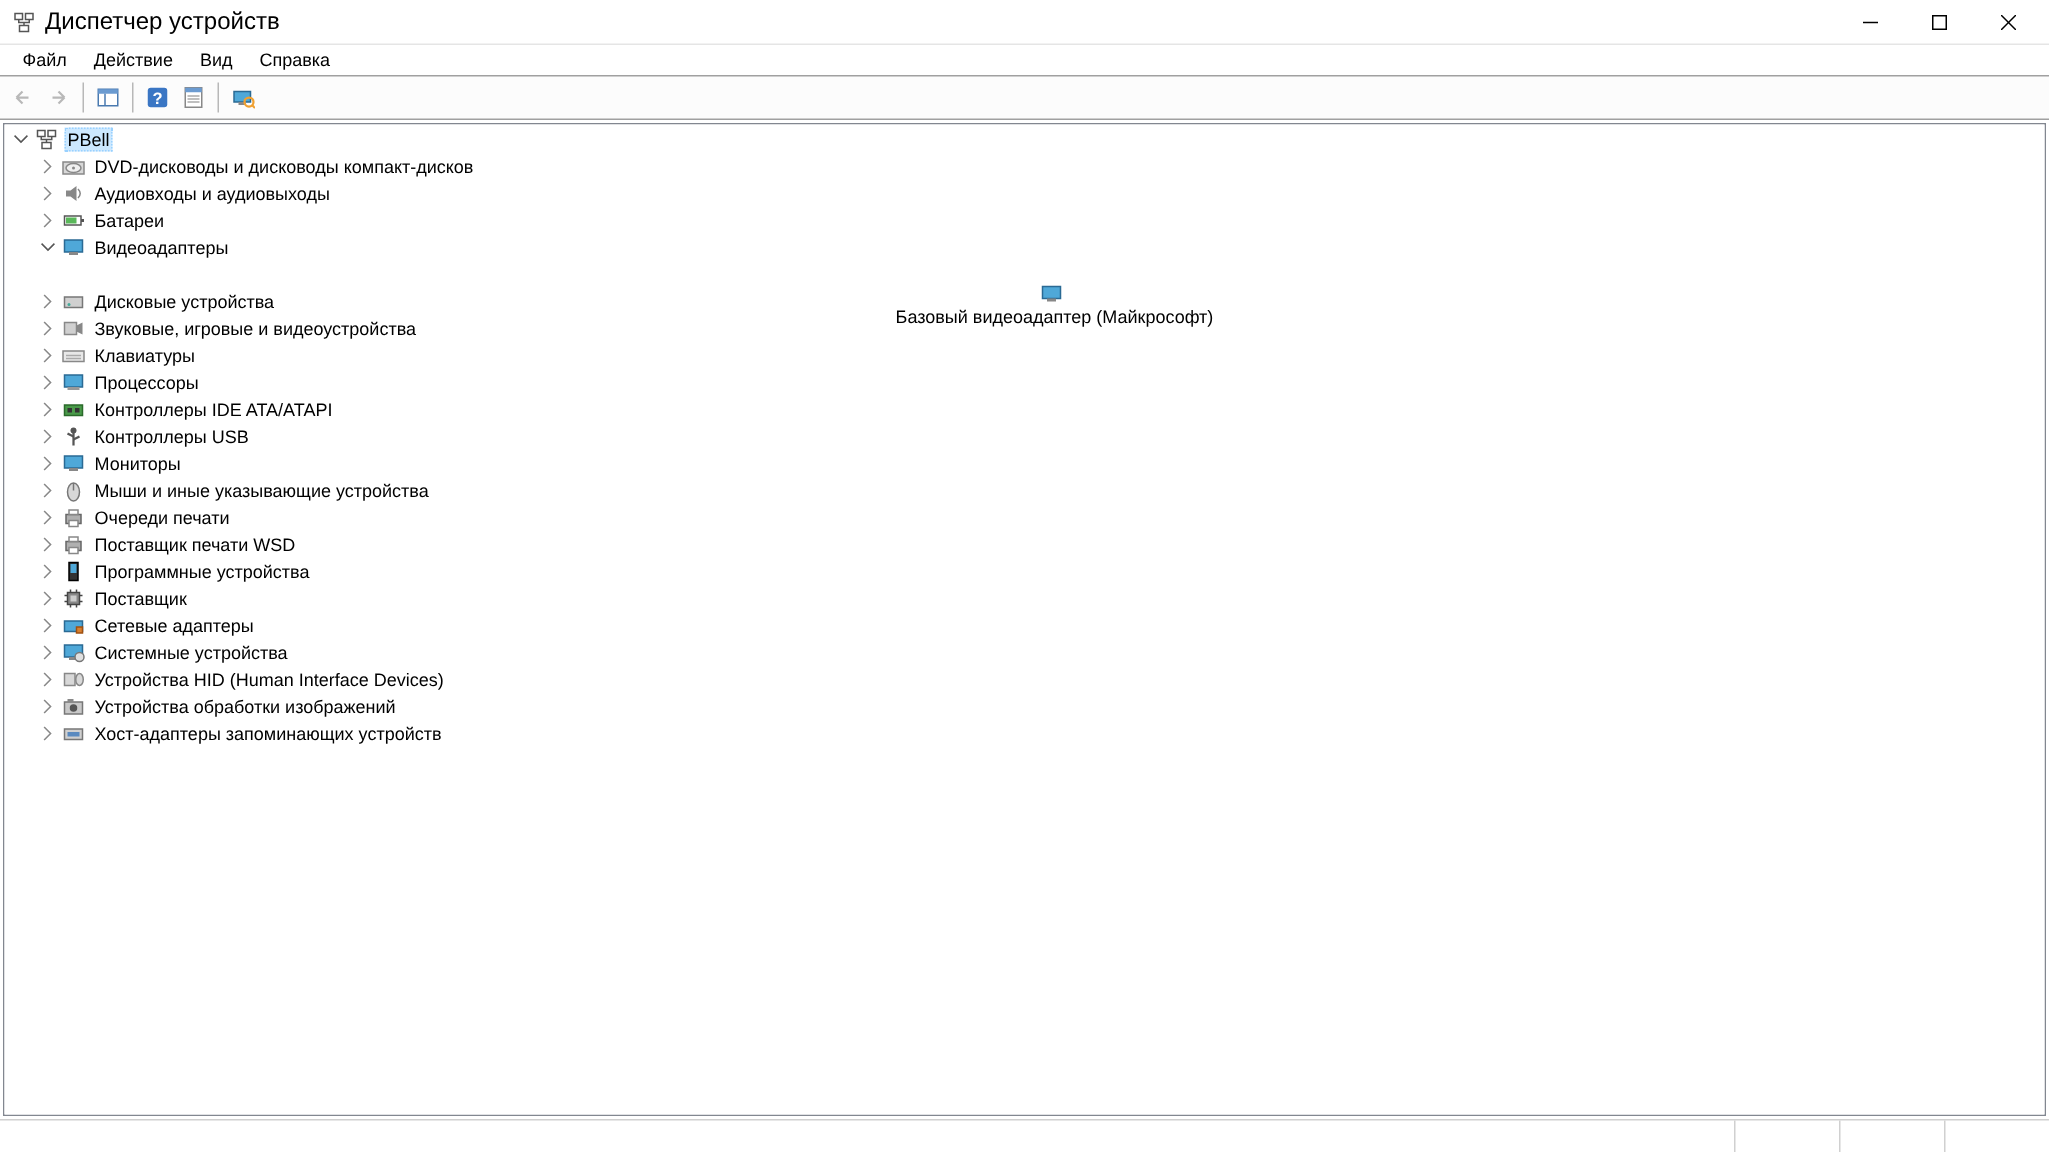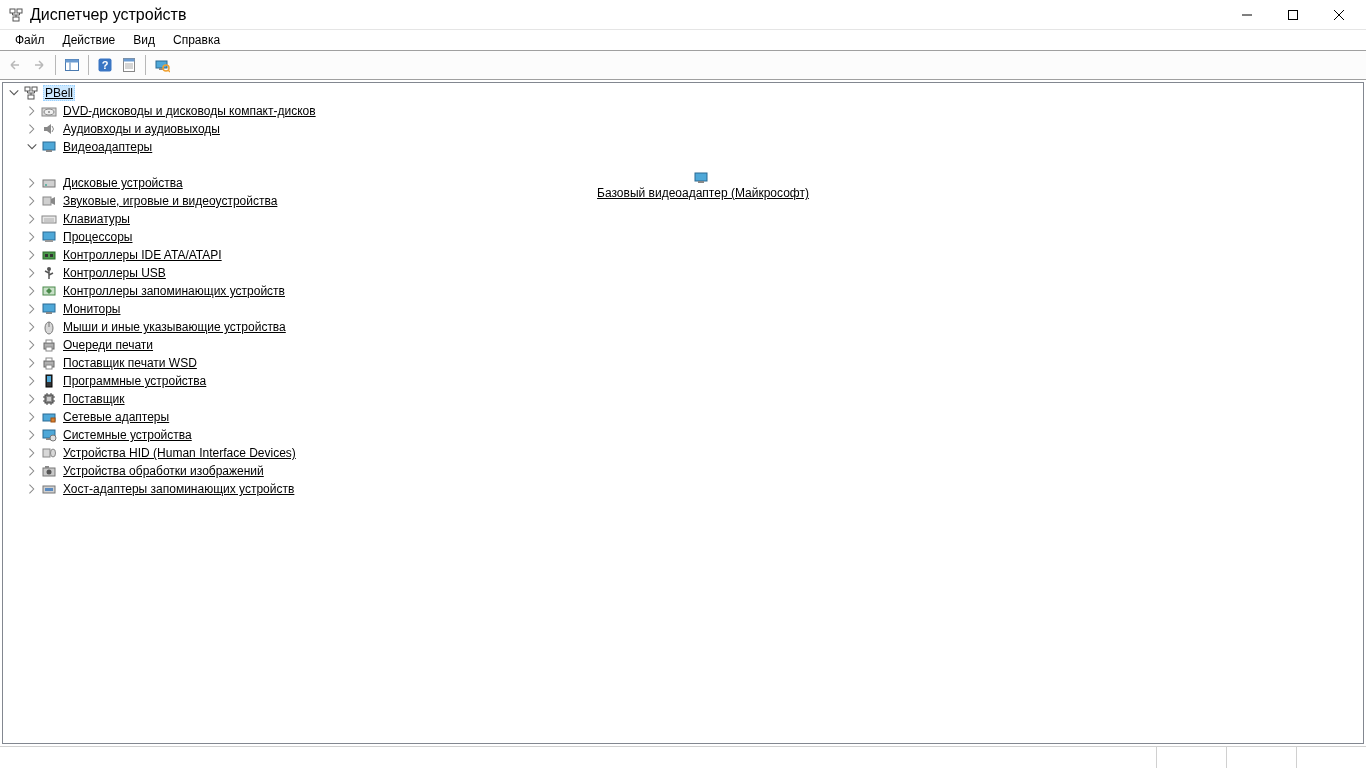--- a/index.html
+++ b/index.html
@@ -77,21 +77,20 @@
     overflow: auto;
     background: #fff;
     padding: 1px 0;
   }
   .tree-row {
     height: 18px;
     display: flex;
     align-items: center;
     font-size: 12px;
     white-space: nowrap;
-    text-decoration: underline;
   }
   .tree-row .label { padding: 0 2px; }
   .indent0 { padding-left: 4px; }
   .indent1 { padding-left: 22px; }
   .indent2 { padding-left: 40px; flex-direction: column; }
   .expander {
     width: 14px; height: 14px;
     display: flex; align-items: center; justify-content: center;
     margin-right: 2px;
     color: #666;
@@ -404,20 +403,33 @@
             </svg>
           </span>
         <span class="node-icon">
             <svg viewBox="0 0 16 16" width="16" height="16">
               <use href="#ico-audio"></use>
             </svg>
           </span>
         <span class="label">Аудиовходы и аудиовыходы</span>
       </div>
 
+      <div class="tree-row indent1">
+        <span class="expander">
+            <svg viewBox="0 0 14 14" width="12" height="12">
+              <use href="#ico-chev-r"></use>
+            </svg>
+          </span>
+        <span class="node-icon">
+            <svg viewBox="0 0 16 16" width="16" height="16">
+              <use href="#ico-battery"></use>
+            </svg>
+          </span>
+        <span class="label">Батареи</span>
+      </div>
 
       <div class="tree-row indent1">
         <span class="expander">
             <svg viewBox="0 0 14 14" width="12" height="12">
               <use href="#ico-chev-d"></use>
             </svg>
           </span>
         <span class="node-icon">
             <svg viewBox="0 0 16 16" width="16" height="16">
               <use href="#ico-display"></use>
@@ -515,33 +527,20 @@
             </svg>
           </span>
         <span class="node-icon">
             <svg viewBox="0 0 16 16" width="16" height="16">
               <use href="#ico-usb"></use>
             </svg>
           </span>
         <span class="label">Контроллеры USB</span>
       </div>
 
-      <div class="tree-row indent1">
-        <span class="expander">
-            <svg viewBox="0 0 14 14" width="12" height="12">
-              <use href="#ico-chev-r"></use>
-            </svg>
-          </span>
-        <span class="node-icon">
-            <svg viewBox="0 0 16 16" width="16" height="16">
-              <use href="#ico-storage"></use>
-            </svg>
-          </span>
-        <span class="label">Контроллеры запоминающих устройств</span>
-      </div>
 
       <div class="tree-row indent1">
         <span class="expander">
             <svg viewBox="0 0 14 14" width="12" height="12">
               <use href="#ico-chev-r"></use>
             </svg>
           </span>
         <span class="node-icon">
             <svg viewBox="0 0 16 16" width="16" height="16">
               <use href="#ico-display"></use>

